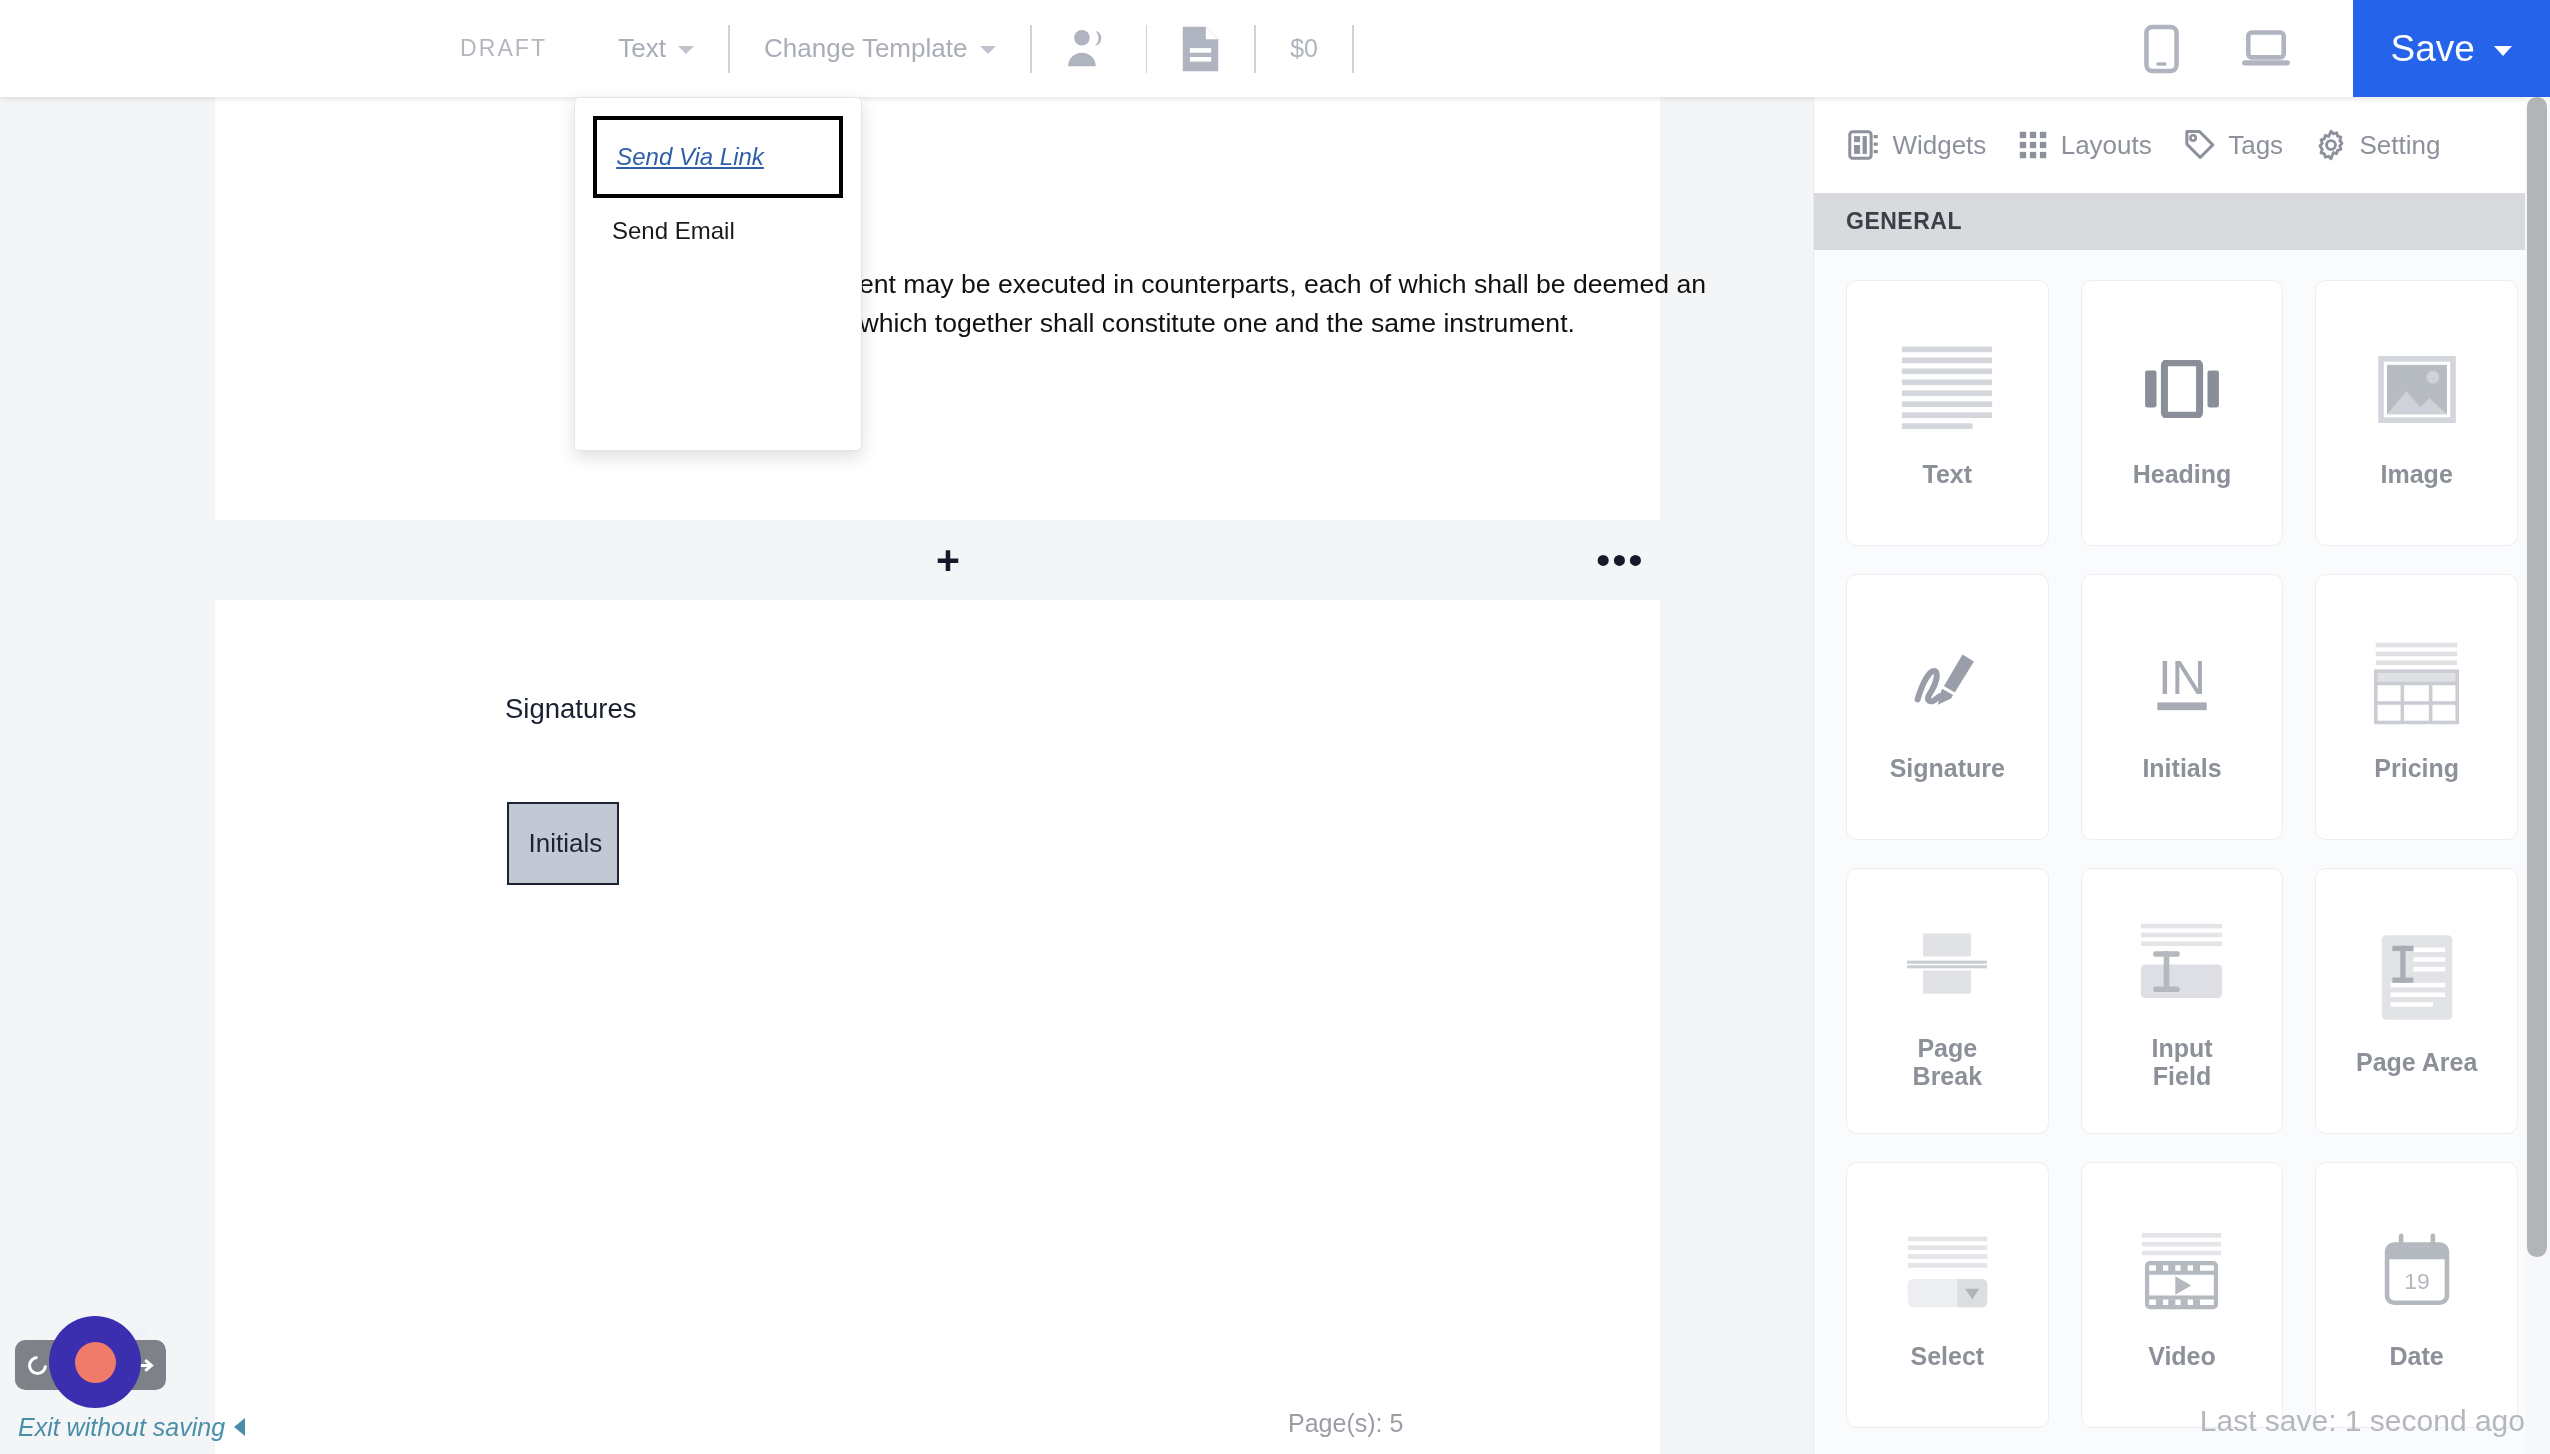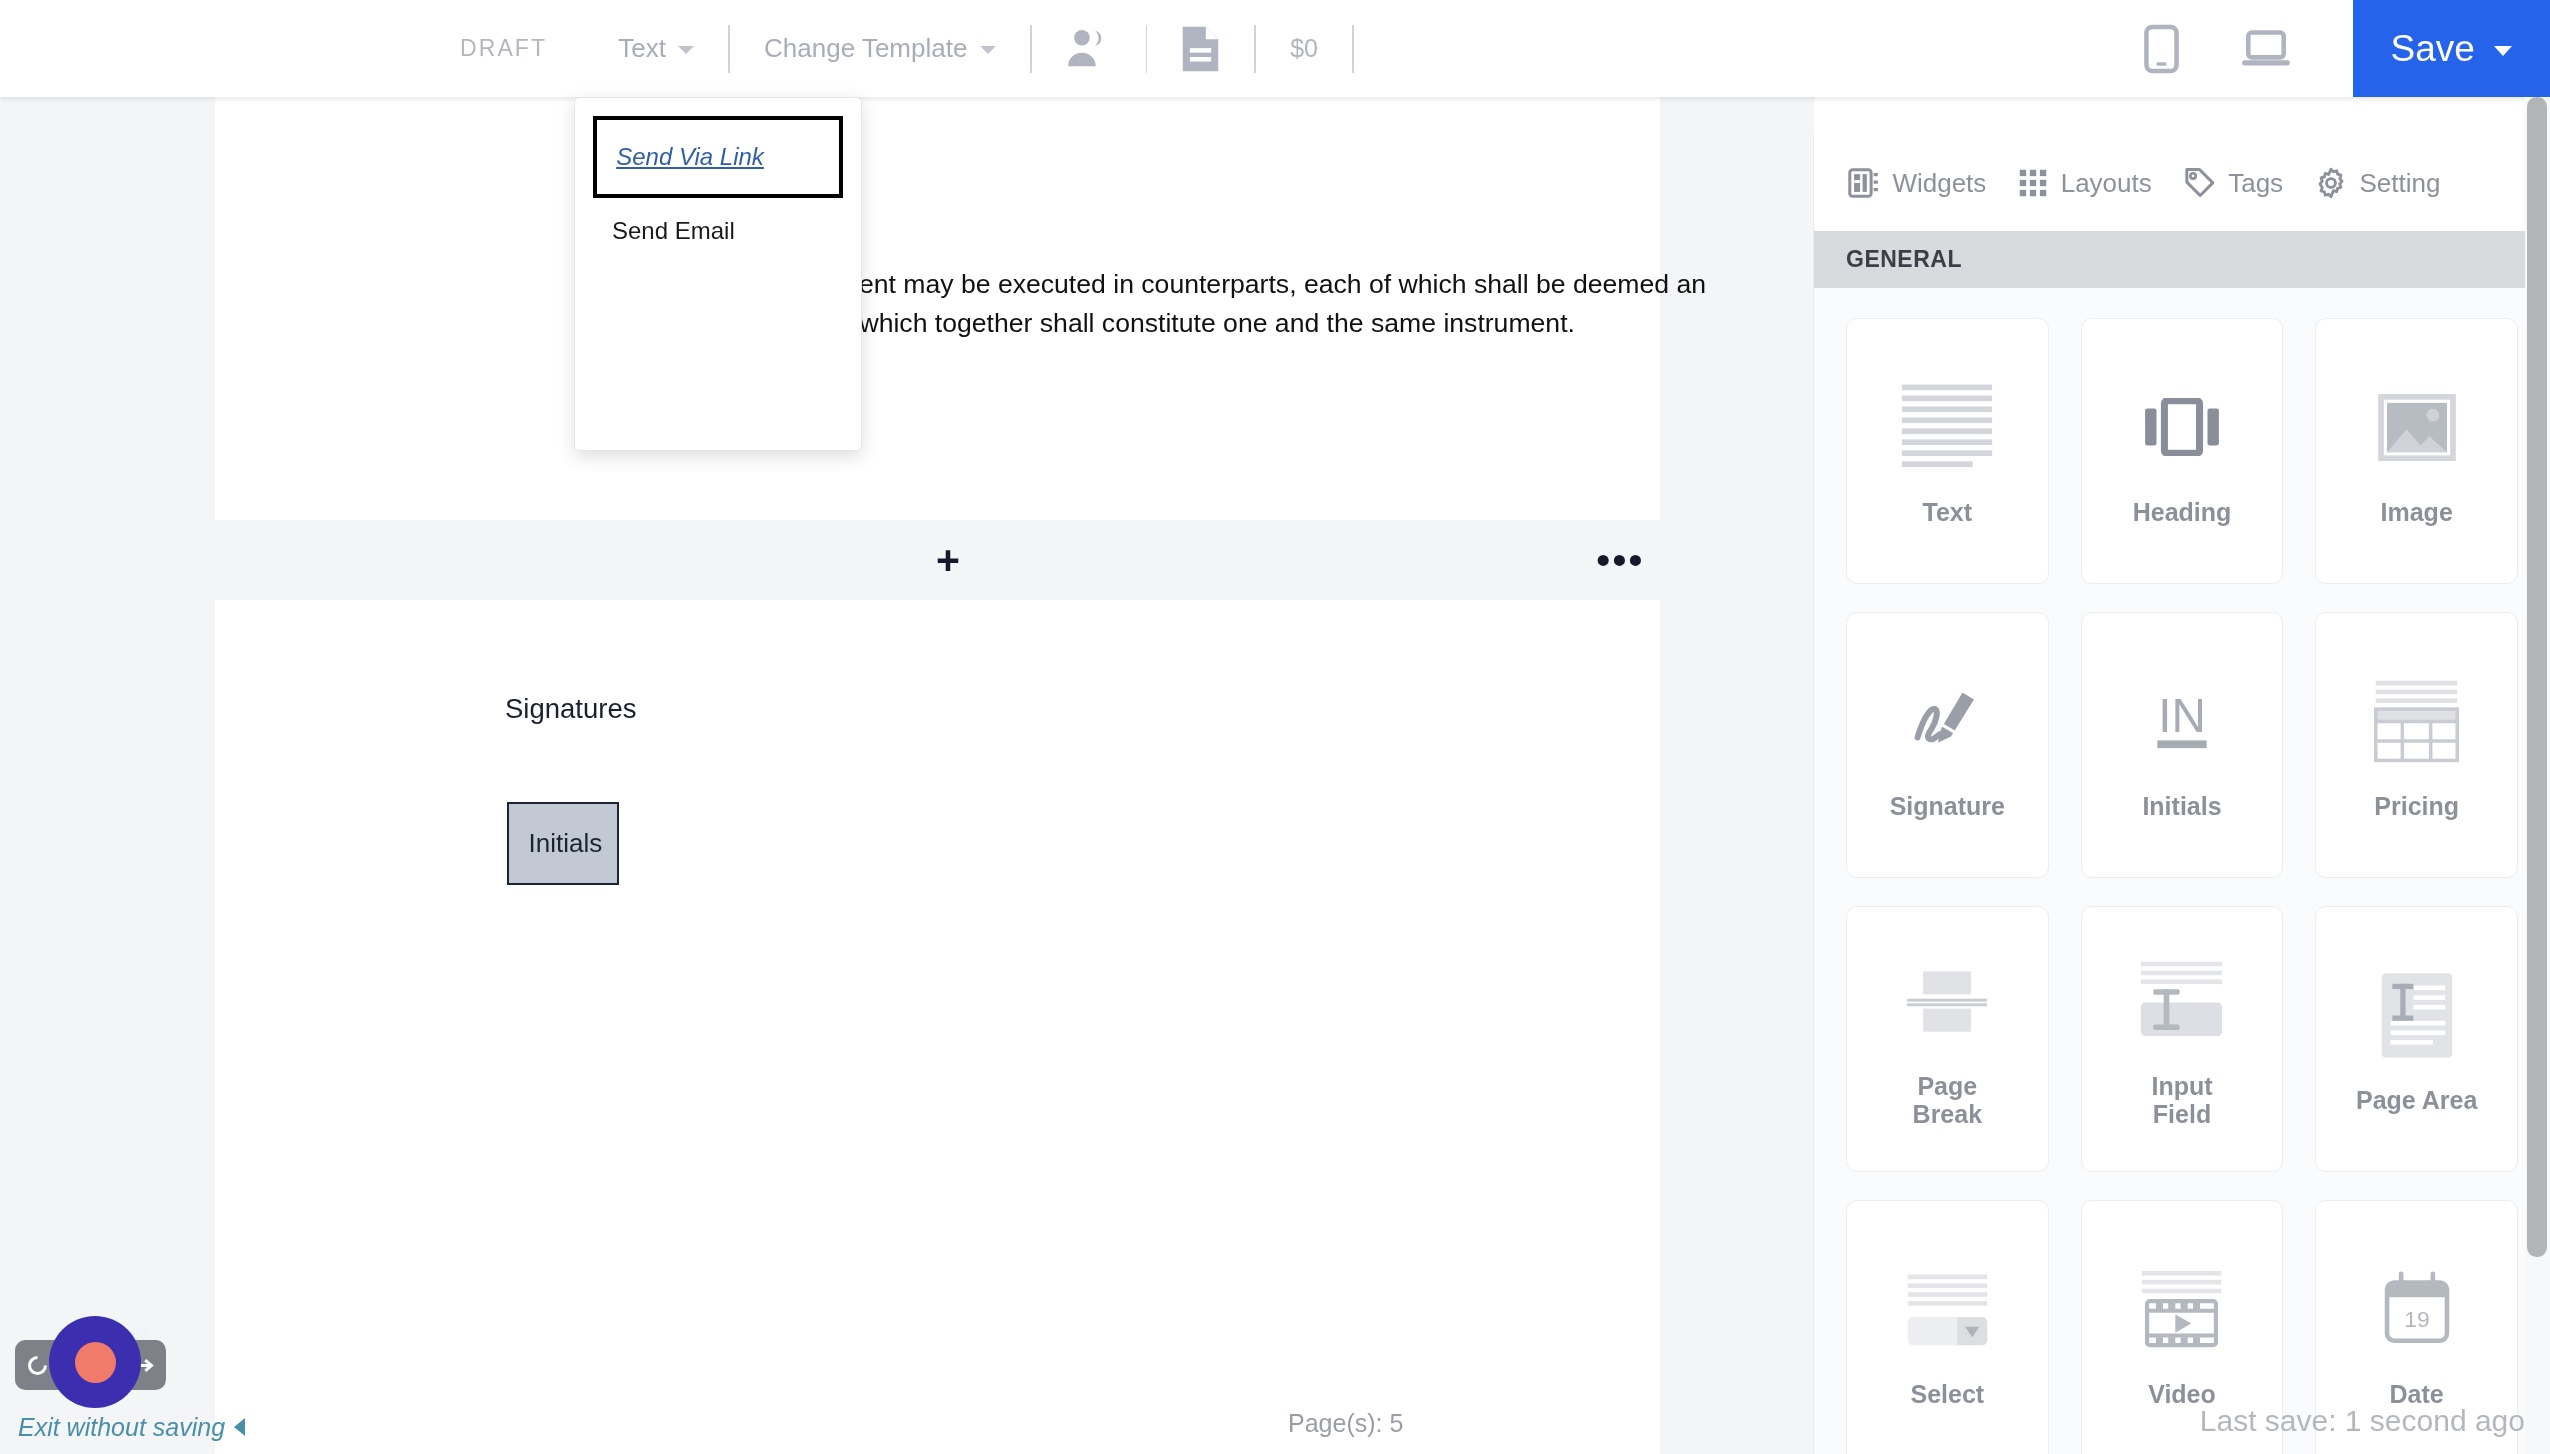--- a/index.html
+++ b/index.html
@@ -101,21 +101,21 @@
   .initials-box {
     position: absolute; left: 292px; top: 202px; width: 112px; height: 83px;
     background: #c2c9d4; border: 2.7px solid #1b2430;
     display: flex; align-items: center; padding-left: 19.5px;
     font-size: 26px; color: #1b2430; cursor: pointer;
   }
 
   
   .rpanel {
     position: absolute; top: 97px; right: 0; width: 737px; bottom: 0;
-    background: #fafbfc; border-left: 0.9px solid #e8eaee; overflow: hidden; margin-top: 38px;
+    background: #fafbfc; border-left: 0.9px solid #e8eaee; overflow: hidden;
   }
   .rp-tabs {
     height: 96px; background: #ffffff; display: flex; align-items: center;
     padding-left: 34px; gap: 32px;
   }
   .rp-tab {
     display: flex; align-items: center; gap: 12.4px;
     color: #8d919b; font-size: 26px; cursor: pointer; white-space: nowrap;
   }
   .rp-section {

